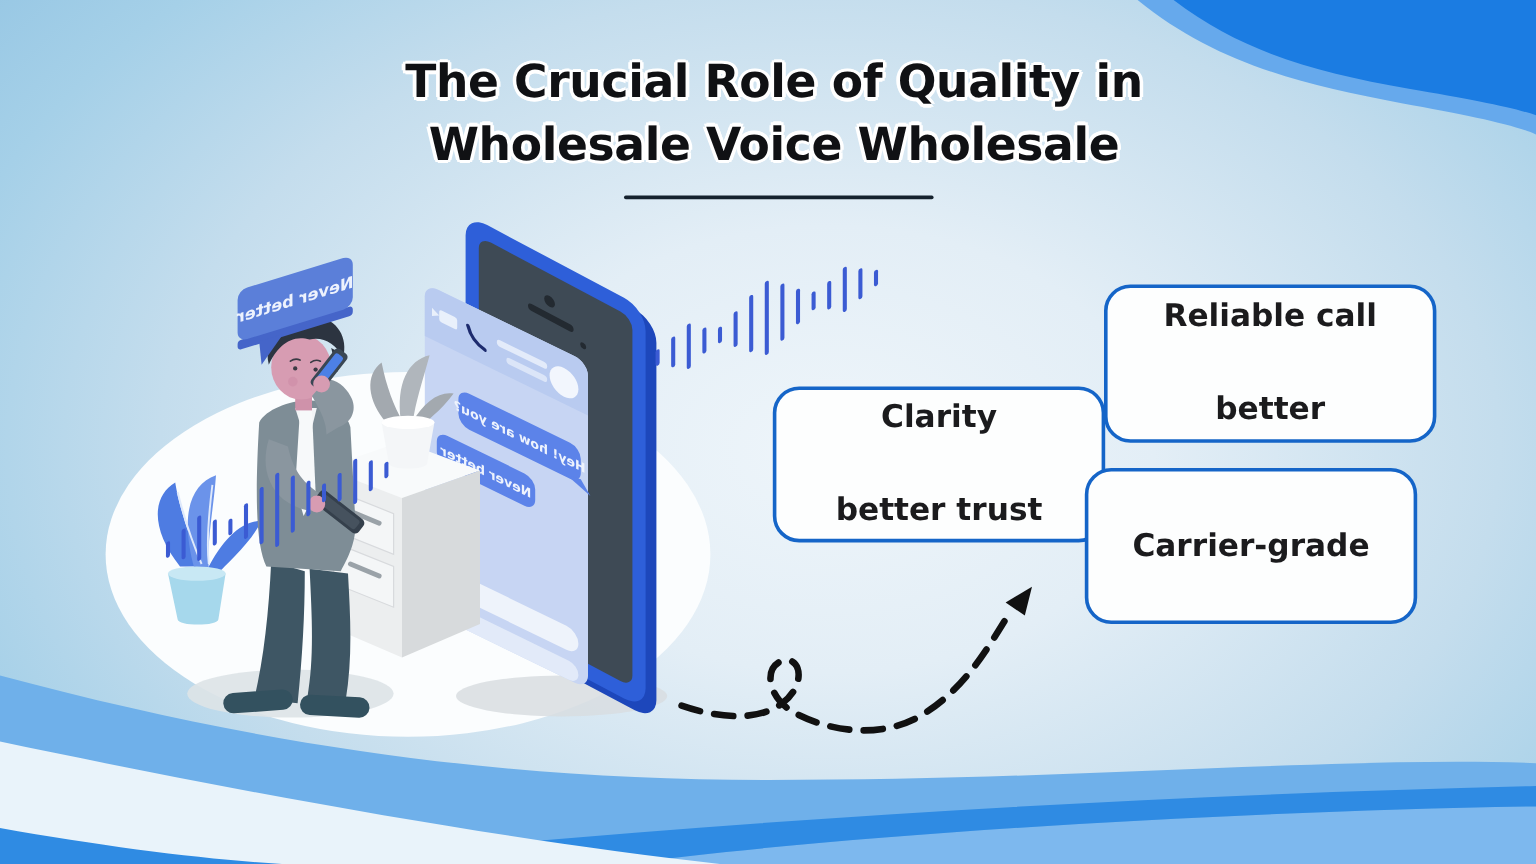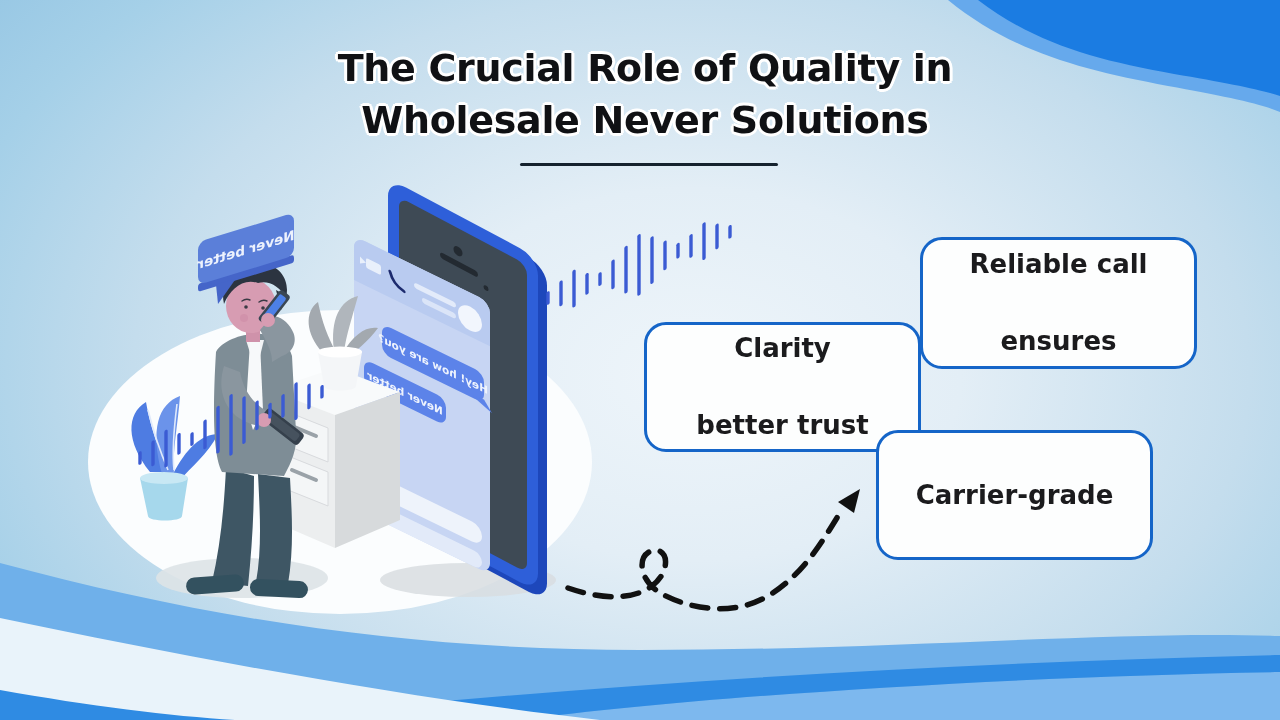--- a/index.html
+++ b/index.html
@@ -19,21 +19,21 @@
   .title-underline{
     position:absolute;left:520px;top:163px;width:258px;height:3px;background:#15222e;border-radius:2px;
   }
   .callout{
     position:absolute;background:#fdfefe;border:3px solid #1565c8;border-radius:22px;
     display:flex;flex-direction:column;align-items:center;justify-content:center;
     font-size:26px;line-height:43px;font-weight:700;color:#1b1b1d;text-align:center;gap:34px;
   }
   .callout-clarity{left:644px;top:322px;width:271px;height:124px;}
   .callout-reliable{left:920px;top:237px;width:271px;height:126px;}
-  .callout-carrier{left:876px;top:390px;width:271px;height:124px;margin-top:40px;}
+  .callout-carrier{left:904px;top:390px;width:271px;height:124px;}
 </style>
 </head>
 <body>
 
 <div class="canvas">
 
   <svg width="1280" height="720" viewBox="0 0 1280 720">
 
     <g>
       <path d="M948,0 C1012,52 1082,70 1168,86 C1224,96 1262,104 1280,112 L1280,0 Z" fill="#66a9ec"></path>
@@ -213,29 +213,29 @@
     </g>
 
     <g>
       <path d="M568,588 C600,599 632,601 652,586 C673,570 667,545 651,551 C636,557 640,582 662,594 C692,610 734,616 768,596 C804,574 822,542 843,508" fill="none" stroke="#111111" stroke-width="5.5" stroke-linecap="round" stroke-dasharray="16 12"></path>
       <polygon points="860,489 854,513 838,502" fill="#111111"></polygon>
     </g>
   </svg>
 
   <div class="title">
     <span>The Crucial Role of Quality in</span>
-    <span>Wholesale Never Solutions</span>
+    <span>Wholesale Voice Wholesale</span>
   </div>
   <div class="title-underline"></div>
 
   <div class="callout callout-clarity">
     <span>Clarity</span>
     <span>better trust</span>
   </div>
   <div class="callout callout-reliable">
     <span>Reliable call</span>
-    <span>ensures</span>
+    <span>better</span>
   </div>
   <div class="callout callout-carrier">
     <span>Carrier-grade</span>
   </div>
 
 </div>
 
 </body></html>

